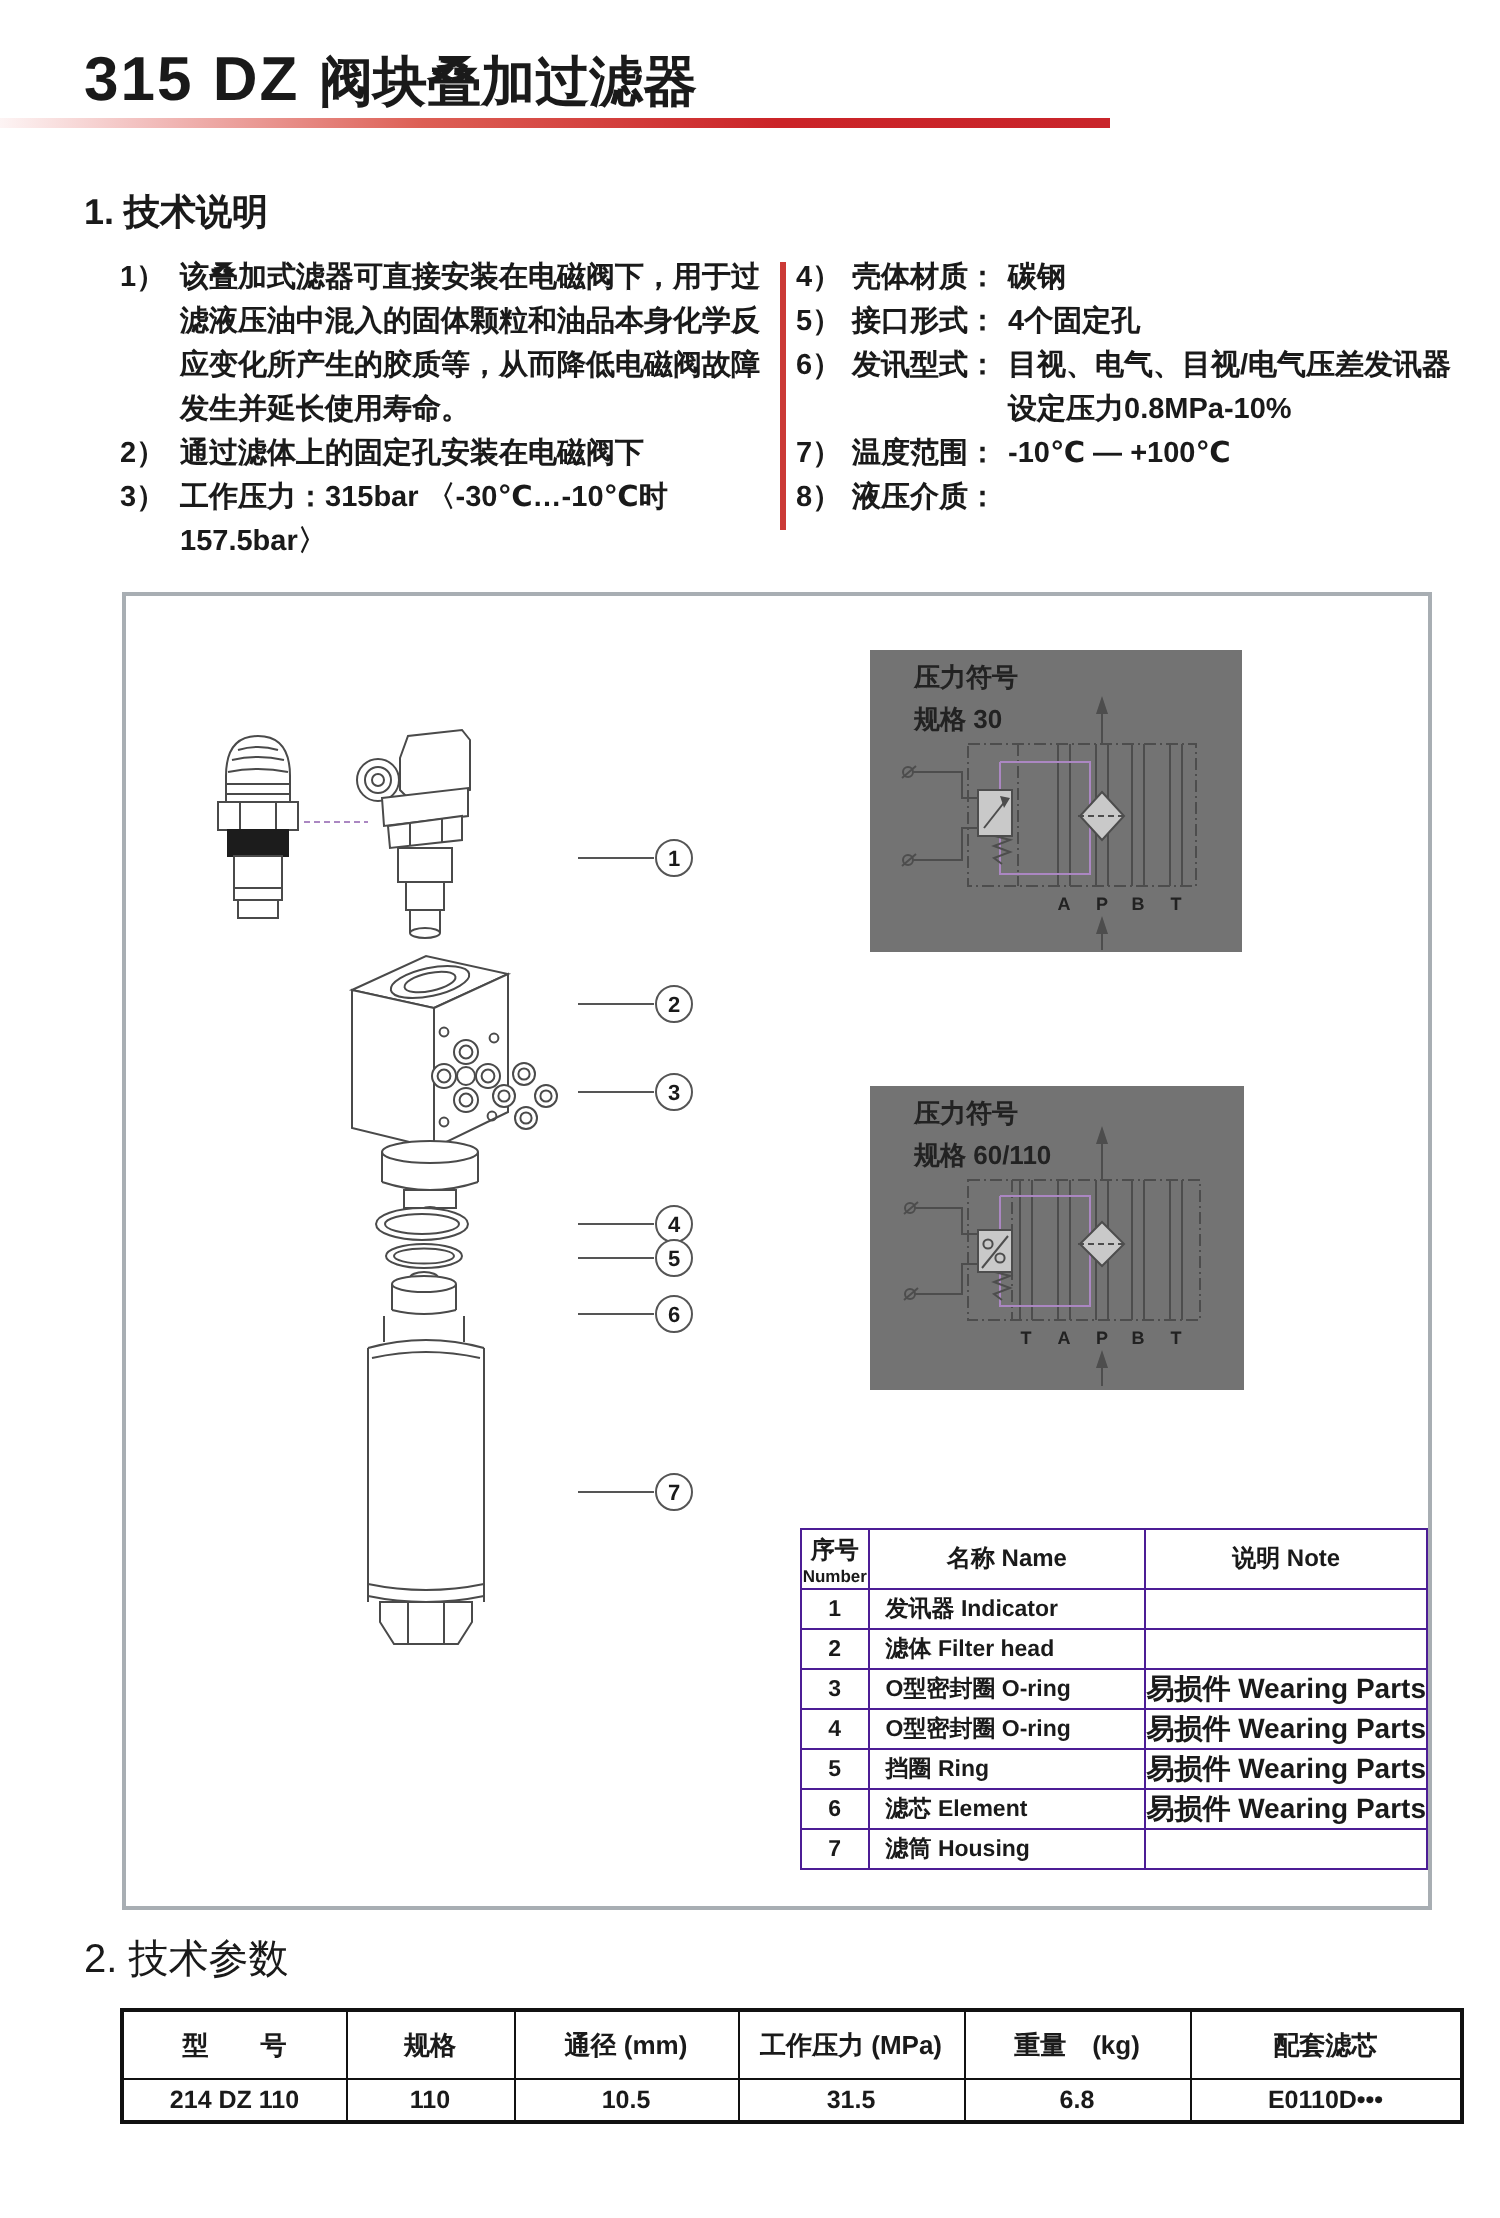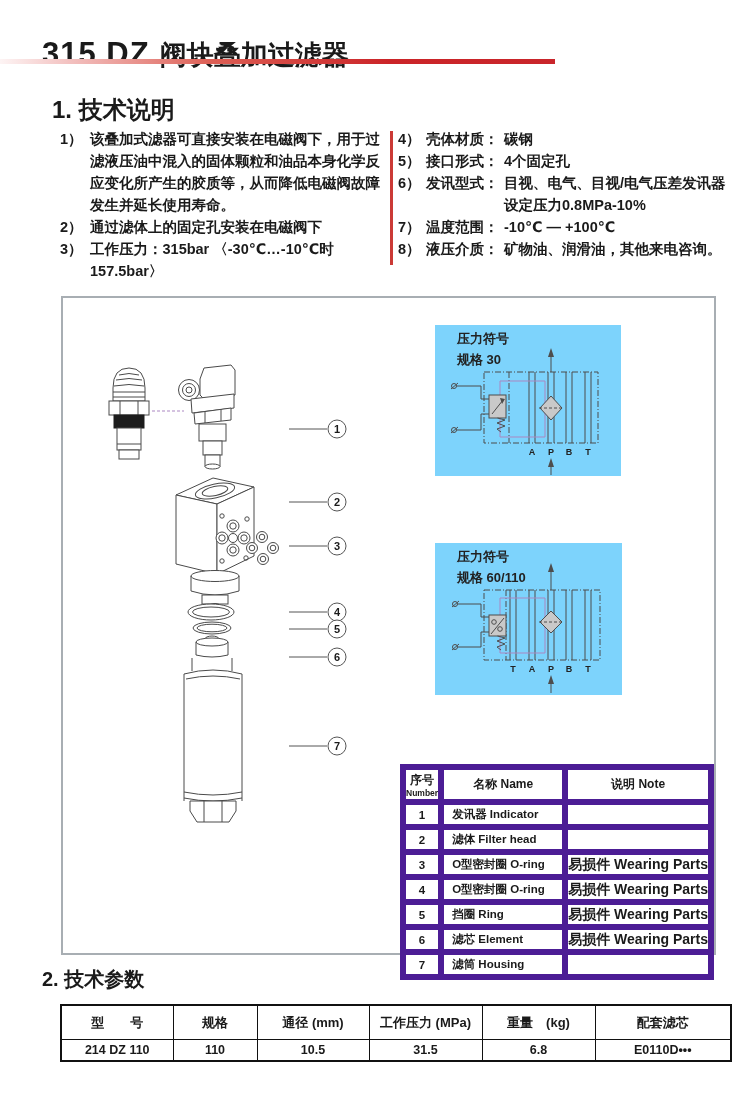--- a/index.html
+++ b/index.html
@@ -1,60 +1,60 @@
 <!DOCTYPE html>
 <html><head>
 <meta charset="utf-8">
 <style>
   html,body{margin:0;padding:0;background:#e8e8e8;}
   .page{
     position:relative;width:750px;height:1109px;margin:0 auto;background:#ffffff;
     font-family:"Liberation Sans","DejaVu Sans",sans-serif;color:#1a1a1a;overflow:hidden;
   }
   
-  .title{position:absolute;left:42px;top:36px;white-space:nowrap;}
+  .title{position:absolute;left:42px;top:22px;white-space:nowrap;}
   .title .model{font-size:31px;font-weight:bold;letter-spacing:1px;}
   .title .name{font-size:27px;font-weight:bold;margin-left:10px;}
   .title-rule{position:absolute;left:0;top:59px;width:555px;height:5px;
     background:linear-gradient(to right,#fdf4f4 0%,#f3c3c2 12%,#dd5f55 38%,#cb2428 70%,#c9252b 100%);}
   
-  .s1-heading{position:absolute;left:52px;top:94px;font-size:24px;font-weight:bold;}
+  .s1-heading{position:absolute;left:42px;top:94px;font-size:18px;font-weight:bold;}
   .col-left{position:absolute;left:60px;top:128px;width:324px;font-size:14.5px;line-height:22px;font-weight:bold;}
   .col-left .item{display:flex;}
   .col-left .num{flex:none;width:30px;}
   .col-left .txt{flex:1;}
   .v-divider{position:absolute;left:390px;top:131px;width:3px;height:134px;background:#cb3a36;}
   .col-right{position:absolute;left:398px;top:128px;width:348px;font-size:14.5px;line-height:22px;font-weight:bold;}
   .col-right .item{display:flex;}
   .col-right .num{flex:none;width:28px;}
   .col-right .label{flex:none;width:78px;}
   .col-right .value{flex:1;}
   .col-right .value2{margin-left:106px;}
   
   .diagram{position:absolute;left:61px;top:296px;width:655px;height:659px;
     border:2px solid #a8aeb3;box-sizing:border-box;background:#fff;}
   .exploded{position:absolute;left:0;top:0;}
-  .panel{position:absolute;background:#7dd3fc;}
+  .panel{position:absolute;background:#737373;}
   .panel1{left:372px;top:27px;width:186px;height:151px;}
   .panel2{left:372px;top:245px;width:187px;height:152px;}
   .panel .p-title{position:absolute;left:22px;top:5px;font-size:13px;font-weight:bold;color:#222;}
   .panel .p-spec{position:absolute;left:22px;top:26px;font-size:13px;font-weight:bold;color:#222;}
   .panel svg{position:absolute;left:0;top:0;}
   
   table.parts{position:absolute;left:337px;top:466px;border-collapse:collapse;table-layout:fixed;
     font-family:"Liberation Sans","DejaVu Sans",sans-serif;}
-  table.parts th,table.parts td{border:6px solid #4c1d95;padding:0;overflow:hidden;white-space:nowrap;}
+  table.parts th,table.parts td{border:1px solid #4c1d95;padding:0;overflow:hidden;white-space:nowrap;}
   table.parts th{height:29px;font-size:12px;font-weight:bold;text-align:center;}
   table.parts th .sub{font-size:8.5px;font-weight:bold;line-height:8px;}
   table.parts td{height:19px;font-size:11.5px;font-weight:bold;}
   table.parts td.c-num{text-align:center;}
   table.parts td.c-name{padding-left:8px;text-align:left;}
   table.parts td.c-note{font-size:14px;}
   
-  .s2-heading{position:absolute;left:42px;top:966px;font-size:20px;font-weight:bold;}
+  .s2-heading{position:absolute;left:42px;top:966px;font-size:20px;font-weight:normal;}
   table.params{position:absolute;left:60px;top:1004px;border-collapse:collapse;table-layout:fixed;
     border:2px solid #111;font-family:"Liberation Sans","DejaVu Sans",sans-serif;}
   table.params th,table.params td{border:1.5px solid #111;text-align:center;padding:0;white-space:nowrap;}
   table.params th{height:33px;font-size:13px;font-weight:bold;margin-left:29px;}
   table.params td{height:20px;font-size:12.5px;font-weight:bold;}
   svg text{font-family:"Liberation Sans","DejaVu Sans",sans-serif;}
 </style>
 </head>
 <body>
 
@@ -102,21 +102,20 @@
     </div>
     <div class="value2">设定压力0.8MPa-10%</div>
     <div class="item">
       <span class="num">7）</span>
       <span class="label">温度范围：</span>
       <span class="value">-10℃ — +100℃</span>
     </div>
     <div class="item">
       <span class="num">8）</span>
       <span class="label">液压介质：</span>
-      <span class="value">矿物油、润滑油，其他来电咨询。</span>
     </div>
   </div>
 
   <div class="diagram">
 
     <svg class="exploded" width="655" height="659" viewBox="0 0 655 659" fill="none" stroke="#4a4a4a" stroke-width="1">
 
       <g>
         <path d="M50,103 L50,90 Q50,70 66,70 Q82,70 82,90 L82,103 Z" fill="#fff"></path>
         <path d="M56,77 Q66,74 76,77"></path>

